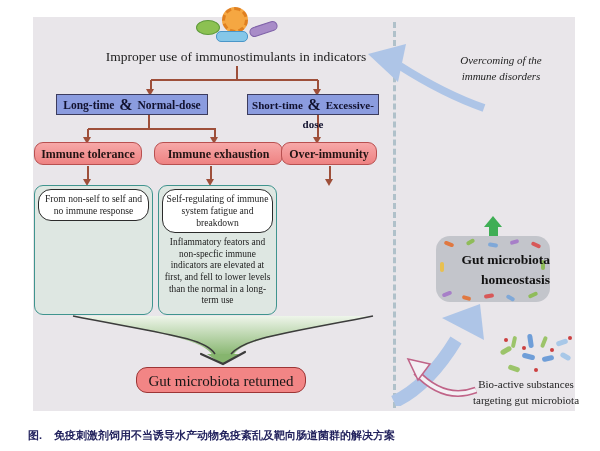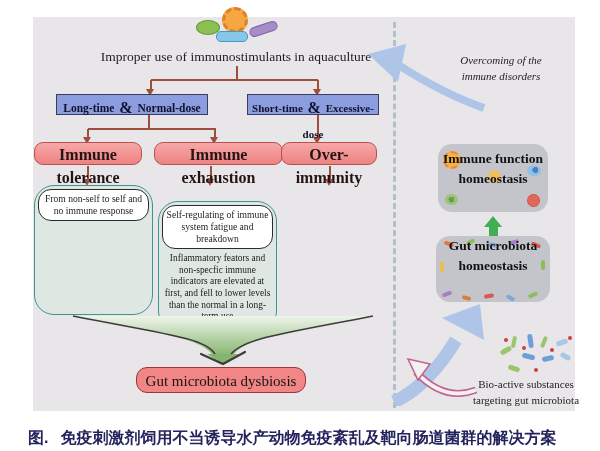--- a/index.html
+++ b/index.html
@@ -12,65 +12,65 @@
   .m-green{left:196px;top:20px;width:22px;height:13px;background:#8cc152;border:1.5px solid #5f9b3c;border-radius:50%;}
   .m-sun{left:222px;top:7px;width:20px;height:20px;background:#f5a742;border:3px dashed #e08020;border-radius:50%;}
   .m-blue{left:216px;top:31px;width:30px;height:9px;background:#85c7e8;border:1.5px solid #4a96c8;border-radius:5px;}
   .m-purple{left:249px;top:24px;width:27px;height:8px;background:#a88cc8;border:1.5px solid #7f62a8;border-radius:5px;transform:rotate(-18deg);}
   
   .title{left:88px;top:49px;width:296px;text-align:center;font-size:13.5px;color:#1d1d1d;}
   
   .cl{position:absolute;background:#9e4f3a;}
   .ad{position:absolute;width:0;height:0;border-left:4.5px solid transparent;border-right:4.5px solid transparent;border-top:7px solid #9e4f3a;}
   
-  .dose{position:absolute;height:19px;line-height:26px;background:#8b9cdf;border:1px solid #3c3c5e;
+  .dose{position:absolute;height:19px;line-height:19px;background:#8b9cdf;border:1px solid #3c3c5e;
         text-align:center;font-size:11.5px;color:#11112e;font-weight:600;}
   .dose .amp{font-size:16px;font-weight:700;vertical-align:-1px;padding:0 2px;}
   
   .outcome{position:absolute;top:142px;height:23px;line-height:23px;text-align:center;
            background:linear-gradient(#f7a8a8,#ee8282);border:1.3px solid #b85050;border-radius:9px;
-           font-size:16px;font-weight:600;color:#241414;box-sizing:border-box;}
+           font-size:12px;font-weight:600;color:#241414;box-sizing:border-box;}
   
   .detail{position:absolute;top:185px;height:130px;background:#dee7e2;border:1.6px solid #3f948e;
-          border-radius:20px;box-sizing:border-box;}
+          border-radius:9px;box-sizing:border-box;}
   .pill{margin:3px 3px 2px 3px;background:#ffffff;border:1px solid #2b2b2b;border-radius:13px;
         font-size:9.6px;line-height:1.25;text-align:center;padding:3px 2px;color:#1d1d1d;}
   .dbody{font-size:9.4px;line-height:1.24;text-align:center;padding:2px 3px;color:#222;}
   
   .result{left:136px;top:367px;width:170px;height:26px;line-height:26px;text-align:center;
           background:#f28585;border:1.5px solid #9c3535;border-radius:11px;font-size:15px;color:#161616;box-sizing:border-box;}
   
   .divider{left:393px;top:22px;height:386px;width:0;border-left:3px dashed #b0c1ca;}
   
   .note{position:absolute;text-align:center;font-size:11px;line-height:1.45;color:#1d1d1d;}
   .graybox{position:absolute;background:#c3c5cb;border-radius:14px;text-align:center;
            font-weight:700;color:#111;box-sizing:border-box;}
   .ifh{left:438px;top:144px;width:110px;height:68px;font-size:13.5px;line-height:1.48;padding-top:5px;}
-  .gmh{left:436px;top:236px;width:114px;height:66px;font-size:13.5px;line-height:1.45;}
+  .gmh{left:436px;top:236px;width:114px;height:66px;font-size:13.5px;line-height:1.45;padding-top:14px;text-align:right;}
   .cell{position:absolute;border-radius:50%;}
   .rod{position:absolute;border-radius:3px;}
   
   .ga-stem{left:489px;top:226px;width:9px;height:11px;background:#3fae55;}
   .ga-head{left:484px;top:216px;width:0;height:0;border-left:9px solid transparent;border-right:9px solid transparent;border-bottom:11px solid #3fae55;}
   .caption{position:absolute;left:28px;top:428px;font-family:"Liberation Sans","DejaVu Sans",sans-serif;
-           font-weight:700;font-size:16px;color:#23235e;}
+           font-weight:700;font-size:11px;color:#23235e;}
   .caption .pfx{margin-right:12px;}
 </style>
 </head>
 <body>
 
 <div class="stage">
   <div class="panel"></div>
 
   <span class="microbe m-green"></span>
   <span class="microbe m-sun"></span>
   <span class="microbe m-blue"></span>
   <span class="microbe m-purple"></span>
 
-  <div class="abs title">Improper use of immunostimulants in aquaculture</div>
+  <div class="abs title">Improper use of immunostimulants in indicators</div>
 
   <div class="cl" style="left:236px;top:66px;width:2px;height:13px;"></div>
   <div class="cl" style="left:151px;top:79px;width:167px;height:2px;"></div>
   <div class="cl" style="left:150px;top:80px;width:2px;height:9px;"></div>
   <div class="ad" style="left:146px;top:89px;"></div>
   <div class="cl" style="left:317px;top:80px;width:2px;height:9px;"></div>
   <div class="ad" style="left:313px;top:89px;"></div>
   <div class="cl" style="left:148px;top:113px;width:2px;height:16px;"></div>
   <div class="cl" style="left:88px;top:128px;width:128px;height:2px;"></div>
   <div class="cl" style="left:87px;top:129px;width:2px;height:8px;"></div>
@@ -89,58 +89,50 @@
   <div class="dose" style="left:56px;top:94px;width:150px;"><span>Long-time</span> <span class="amp">&amp;</span> <span>Normal-dose</span></div>
   <div class="dose" style="left:247px;top:94px;width:130px;font-size:11px;"><span>Short-time</span> <span class="amp">&amp;</span> <span>Excessive-dose</span></div>
 
   <div class="outcome" style="left:34px;width:108px;">Immune tolerance</div>
   <div class="outcome" style="left:154px;width:129px;">Immune exhaustion</div>
   <div class="outcome" style="left:281px;width:96px;">Over-immunity</div>
 
   <div class="detail" style="left:34px;width:119px;">
     <div class="pill">From non-self to self and no immune response</div>
   </div>
-  <div class="detail" style="left:158px;width:119px;margin-top:16px;">
+  <div class="detail" style="left:158px;width:119px;">
     <div class="pill">Self-regulating of immune system fatigue and breakdown</div>
     <div class="dbody">Inflammatory feators and non-specfic immune indicators are elevated at first, and fell to lower levels than the normal in a long-term use</div>
   </div>
 
   <svg class="abs" style="left:55px;top:314px;" width="330" height="52" viewBox="0 0 330 52">
     <defs>
       <linearGradient id="fg" x1="0" y1="0" x2="0" y2="1">
         <stop offset="0" stop-color="#eef5ea"></stop>
           <stop offset="1" stop-color="#86b56e"></stop>
       </linearGradient>
     </defs>
     <path d="M18,2 C110,20 150,26 158,42 L178,42 C186,26 226,20 318,2 Z" fill="url(#fg)"></path>
     <path d="M152,40 L184,40 L168,51 Z" fill="#86b56e"></path>
     <path d="M18,2 C110,20 150,24 160,40" fill="none" stroke="#3c3c3c" stroke-width="1.6"></path>
     <path d="M318,2 C226,20 190,24 176,40" fill="none" stroke="#3c3c3c" stroke-width="1.6"></path>
     <path d="M146,40 L168,50 L190,38" fill="none" stroke="#3c3c3c" stroke-width="2.2" stroke-linecap="round"></path>
   </svg>
 
-  <div class="abs result">Gut microbiota dysbiosis</div>
+  <div class="abs result">Gut microbiota returned</div>
 
   <div class="abs divider"></div>
 
   <svg class="abs" style="left:358px;top:38px;" width="130" height="78" viewBox="0 0 130 78">
     <path d="M126,70 Q86,56 42,28" fill="none" stroke="#aec5e7" stroke-width="8"></path>
     <polygon points="10,16 48,6 40,44" fill="#aec5e7"></polygon>
   </svg>
 
   <div class="note" style="left:442px;top:53px;width:118px;font-style:italic;">Overcoming of the immune disorders</div>
 
-  <div class="graybox ifh">
-    <span class="cell" style="left:5px;top:7px;width:14px;height:14px;background:#f5b049;border:2px dashed #e8882a;"></span>
-    <span class="cell" style="left:89px;top:21px;width:14px;height:11px;background:radial-gradient(circle at 60% 45%, #4a7fc0 0 3px, #8fc0e8 3px);"></span>
-    <span class="cell" style="left:50px;top:26px;width:13px;height:13px;background:#f0c060;"></span>
-    <span class="cell" style="left:7px;top:50px;width:13px;height:11px;background:radial-gradient(circle at 50% 50%, #6f9e4f 0 3px, #9cc47a 3px);"></span>
-    <span class="cell" style="left:89px;top:50px;width:11px;height:11px;background:#e06858;border:1.5px dotted #c04030;"></span>
-    <span style="position:relative;z-index:2;">Immune function homeostasis</span>
-  </div>
 
   <div class="abs ga-head"></div>
   <div class="abs ga-stem"></div>
 
   <div class="graybox gmh">
     <span class="rod" style="left:8px;top:6px;width:10px;height:4px;background:#e07840;transform:rotate(20deg);"></span>
     <span class="rod" style="left:30px;top:4px;width:9px;height:4px;background:#8fbc5a;transform:rotate(-30deg);"></span>
     <span class="rod" style="left:52px;top:7px;width:10px;height:4px;background:#7fa8d8;transform:rotate(10deg);"></span>
     <span class="rod" style="left:74px;top:4px;width:9px;height:4px;background:#a77fc8;transform:rotate(-15deg);"></span>
     <span class="rod" style="left:95px;top:7px;width:10px;height:4px;background:#d85858;transform:rotate(25deg);"></span>

